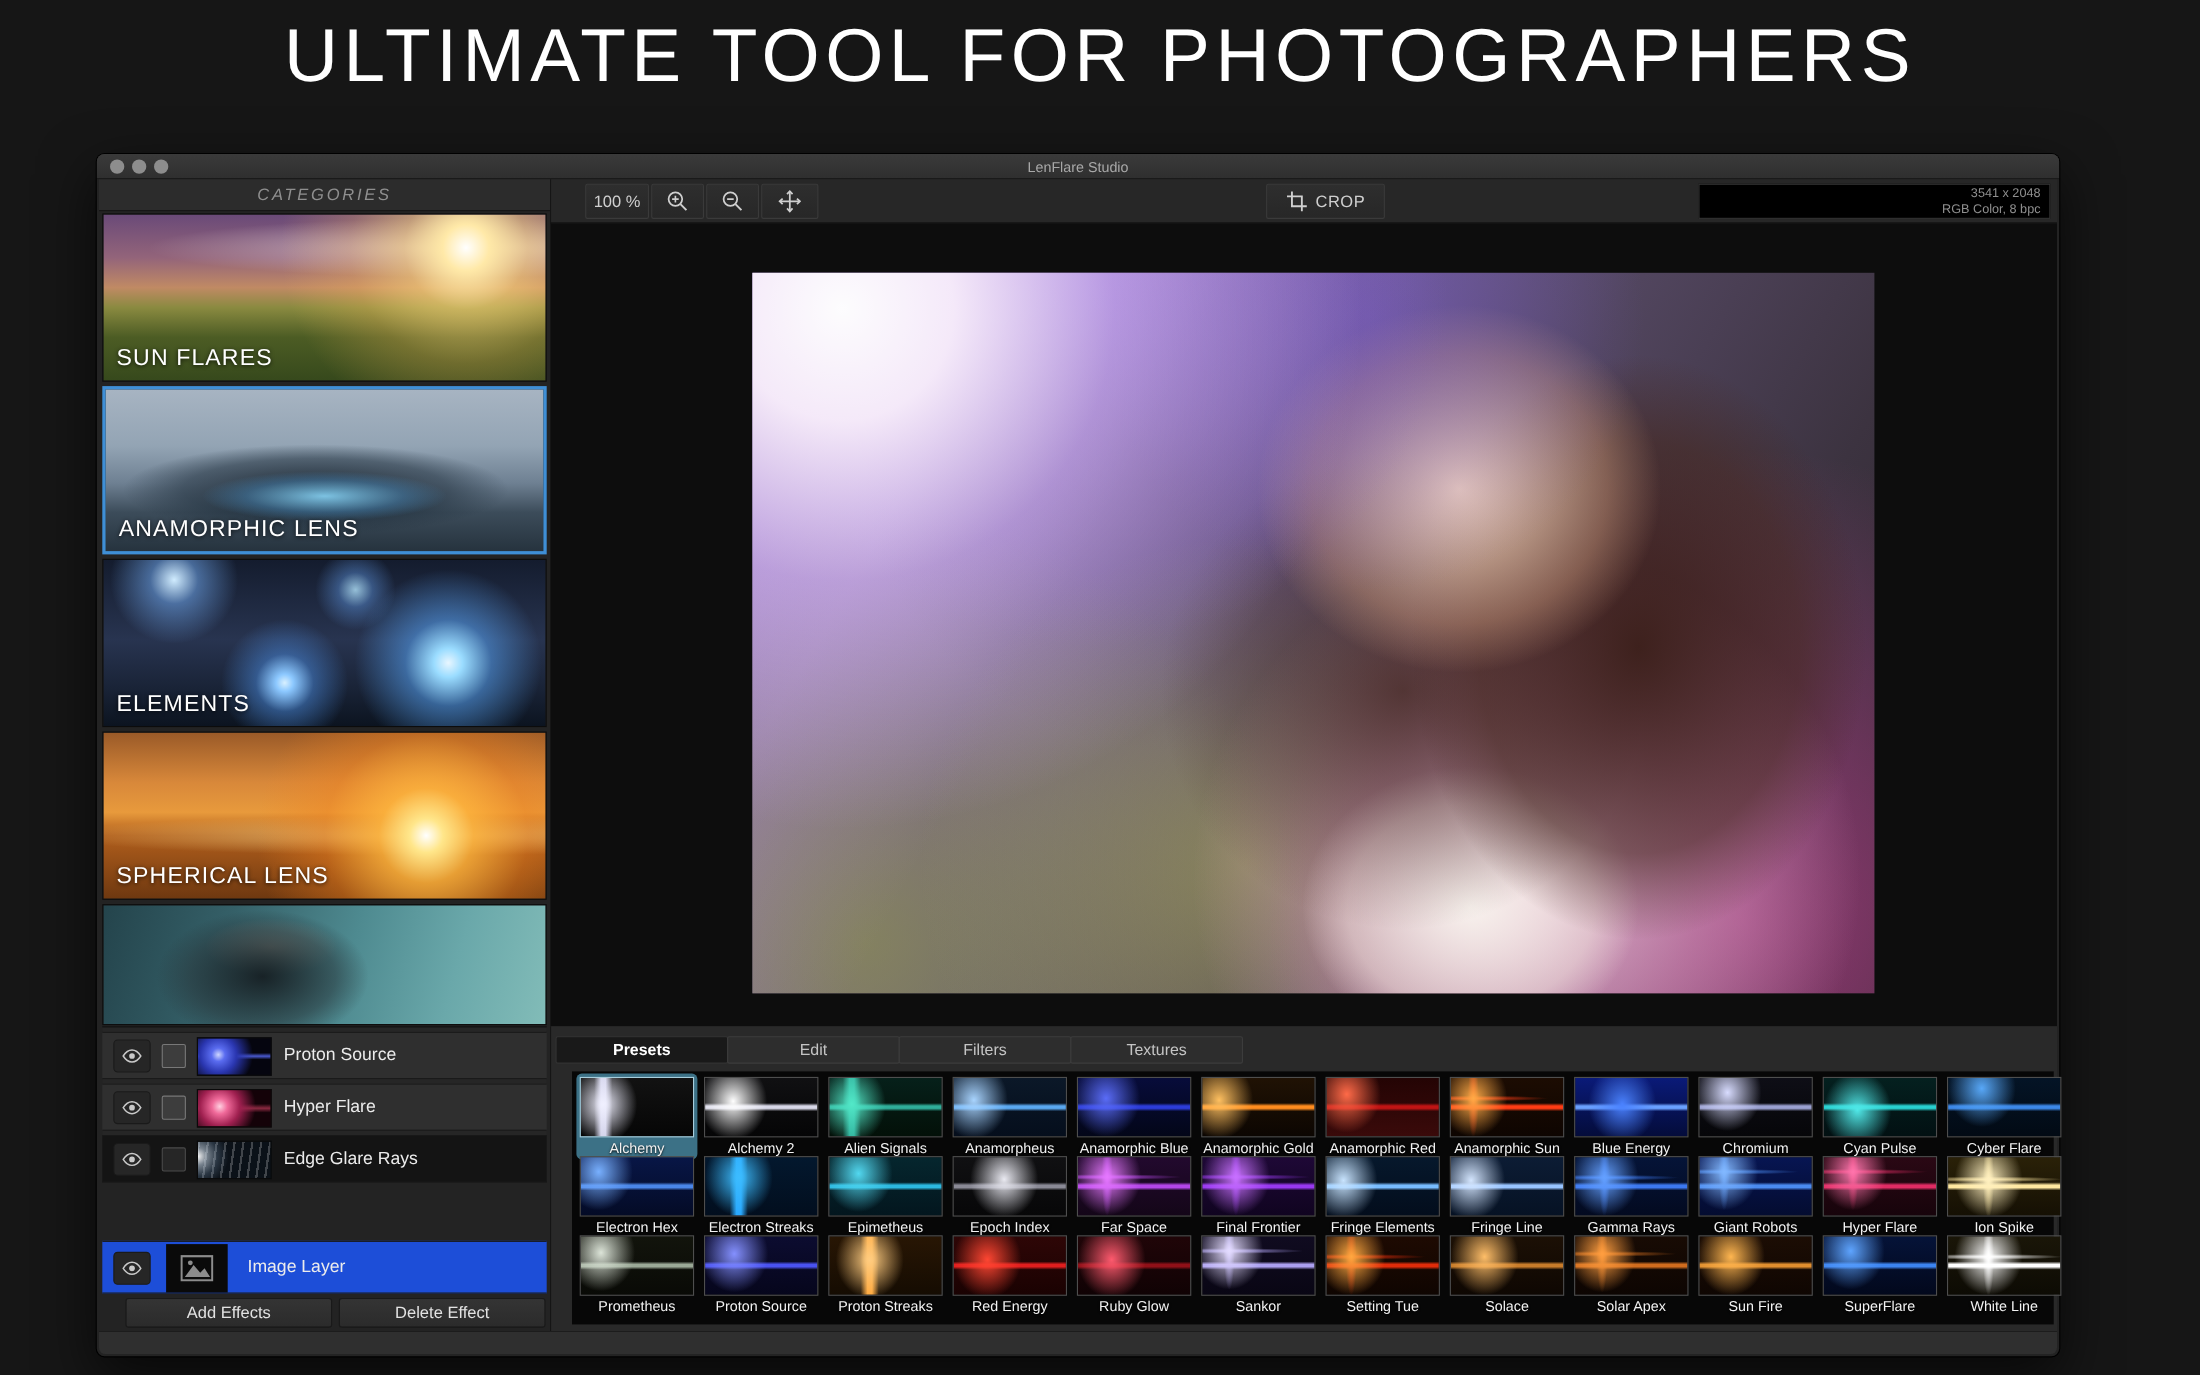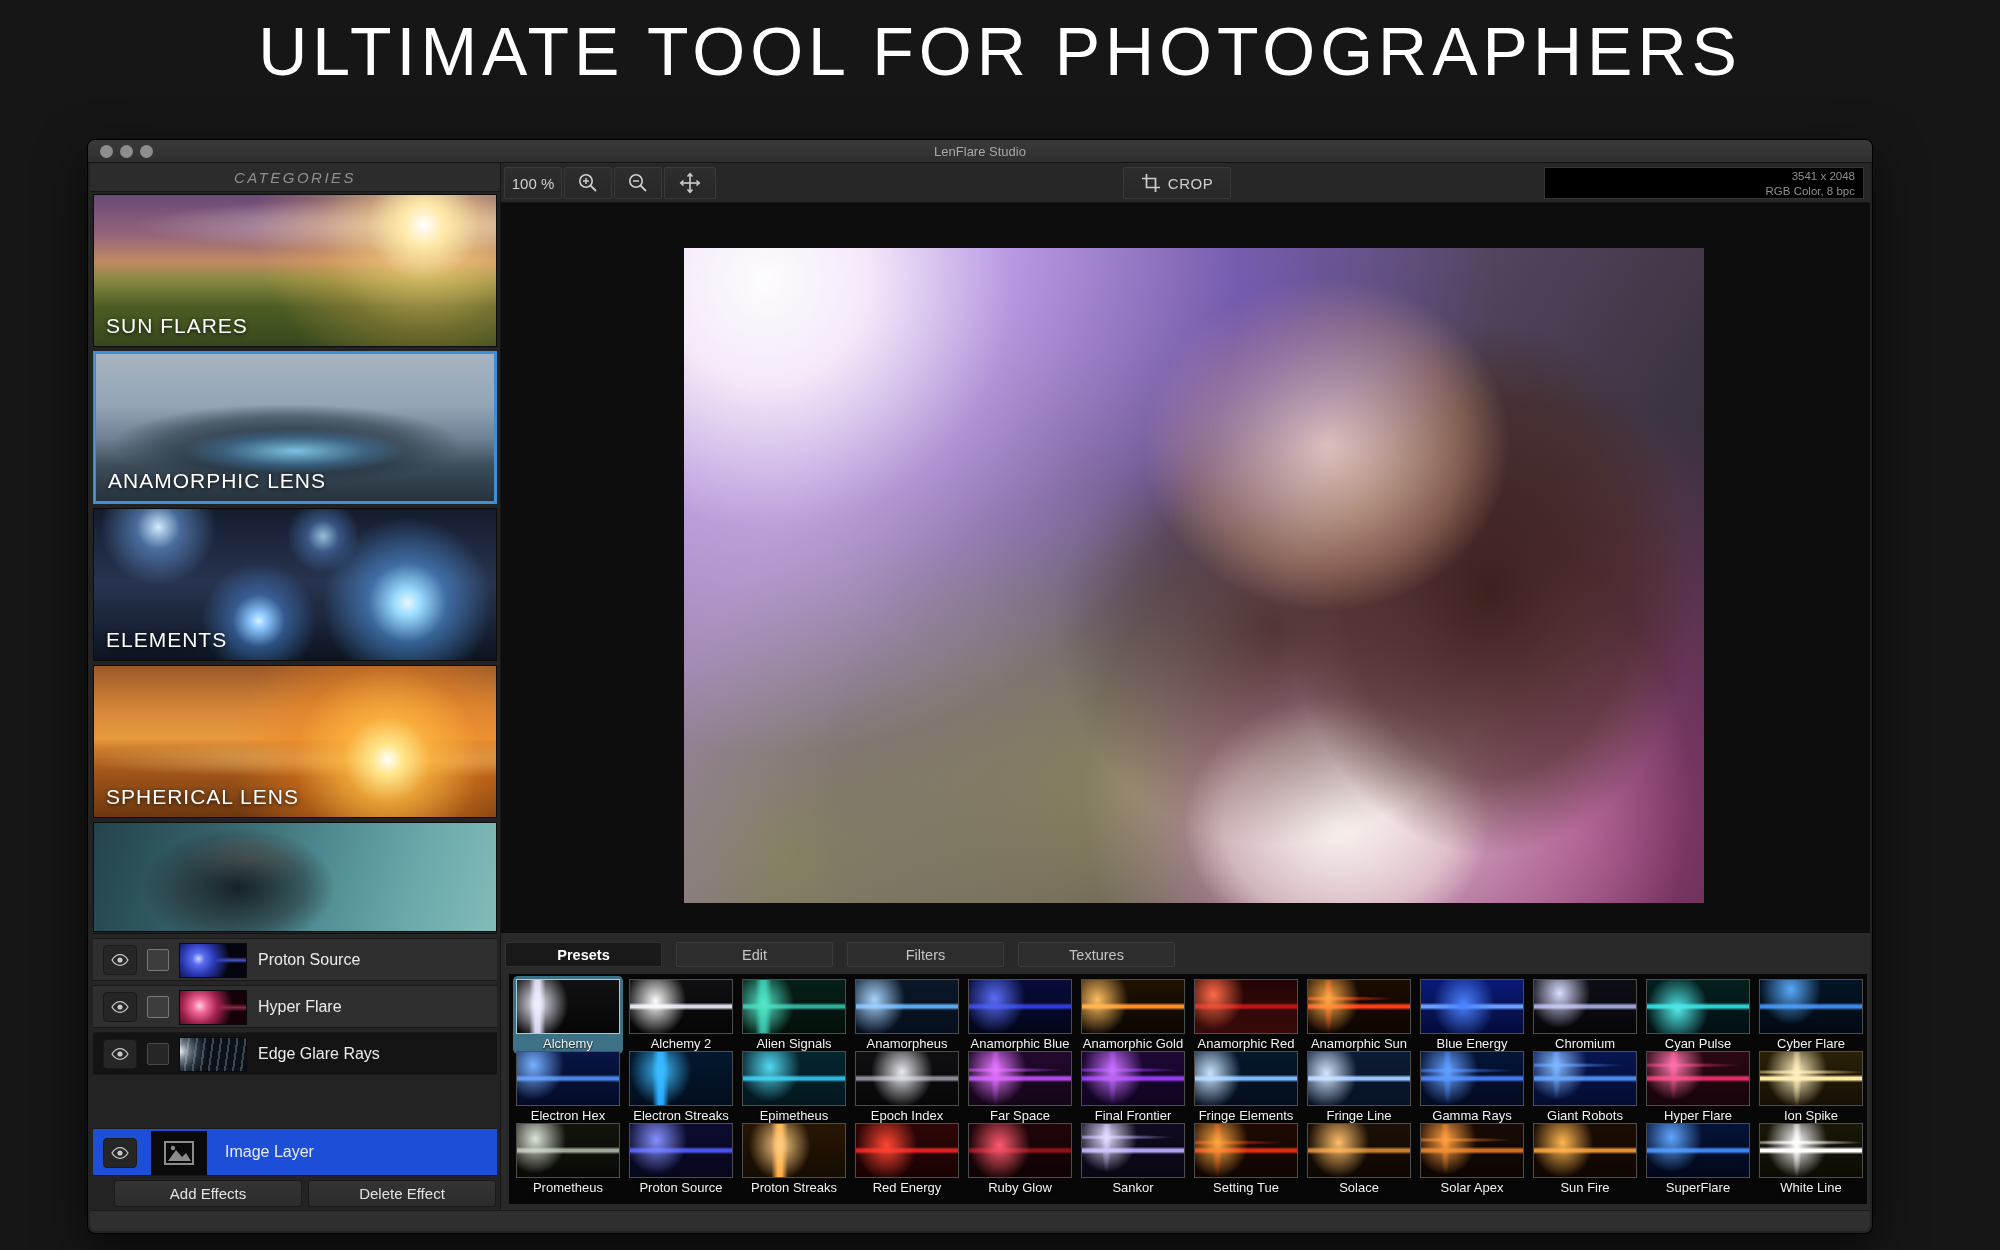--- a/index.html
+++ b/index.html
@@ -97,21 +97,21 @@
             color:#e2e2e2; font-size:15px; }
   .fx-btn.add { left:21px; width:188px; }
   .fx-btn.del { left:215px; width:188px; }
 
   
   .canvas-col { position:absolute; left:412px; top:23px; width:1370px; height:1047px; }
   .toolbar { position:absolute; left:0; top:0; width:100%; height:40px; background:#272727;
              border-bottom:1px solid #141414; border-left:1px solid #151515; }
   .tb-btn { position:absolute; top:4px; height:32px; background:linear-gradient(#2e2e2e,#272727);
             border:1px solid #3a3a3a; border-radius:2px; color:#cfcfcf; display:flex;
-            align-items:center; justify-content:center; font-size:15px; gap:7px; }
+            align-items:center; justify-content:center; font-size:15px; gap:7px;margin-left:28px; }
   .tb-zoomlevel { left:3px; width:58px; }
   .tb-zoomin  { left:63px; width:48px; }
   .tb-zoomout { left:113px; width:48px; }
   .tb-move    { left:163px; width:52px; }
   .tb-crop    { left:622px; width:108px; letter-spacing:.5px; }
   .tb-info { position:absolute; right:6px; top:4px; width:320px; height:32px; text-align:right;
              color:#8f8f8f; font-size:11.5px; line-height:15px; padding-top:1px;
              border:1px solid #343434; padding-right:8px; background:#000000; }
 
   .canvas { position:absolute; left:0; top:40px; width:100%; height:730px; background:#0d0d0d;
@@ -129,25 +129,25 @@
       radial-gradient(circle at 69% 84%, rgba(242,205,225,.9) 0%, rgba(230,170,205,.5) 18%, transparent 34%),
       radial-gradient(circle at 88% 90%, rgba(212,72,160,.6) 0%, transparent 40%),
       radial-gradient(circle at 44% 82%, rgba(172,172,84,.55) 0%, transparent 38%),
       radial-gradient(circle at 10% 93%, rgba(142,152,62,.6) 0%, transparent 36%),
       radial-gradient(ellipse 40% 55% at 38% 28%, rgba(86,64,110,.6) 0%, transparent 70%),
       linear-gradient(120deg, #7a5a9c 0%, #8a6aae 18%, #6a5a86 40%, #51455e 58%, #3c3340 78%, #2b242c 100%); }
 
   
   .presets-panel { position:absolute; left:0; top:770px; width:100%; height:277px; background:#292929;
                    border-left:1px solid #151515; }
-  .tabs { position:absolute; left:4px; top:9px; display:flex;gap:15px; }
+  .tabs { position:absolute; left:4px; top:9px; display:flex; }
   .tab { width:157px; height:25px; line-height:24px; text-align:center; font-size:14.5px;
          color:#c4c4c4; background:#2d2d2d; border:1px solid #3c3c3c; border-radius:2px; margin-right:-1px; }
   .tab.active { background:#191919; color:#ffffff; font-weight:bold; border-color:#333; }
-  .preset-grid { position:absolute; left:8px; top:41px; right:3px; height:230px; background:#070707;
+  .preset-grid { position:absolute; left:19px; top:41px; right:3px; height:230px; background:#070707;
                  display:grid; grid-template-columns:repeat(12,104px); grid-auto-rows:72px;
                  column-gap:9px; padding:5px 0 0 7px; }
   .preset { width:104px; text-align:center; border-radius:2px; }
   .preset.selected { background:#3c7186; box-shadow:0 0 0 3px #3c7186; }
   .p-thumb { width:104px; height:55px; border:1px solid #4e4e4e; background:#000; }
   .preset.selected .p-thumb { border-color:#a8cedc; }
   .p-name { margin-top:2px; color:#f2f2f2; font-size:13px; text-shadow:0 1px 2px #000; white-space:nowrap; }
 
   .win-footer { position:absolute; left:2px; top:1070px; width:1780px; height:21px; background:#2f2f2f;
                 border-top:1px solid #1c1c1c; border-radius:0 0 6px 6px; }

